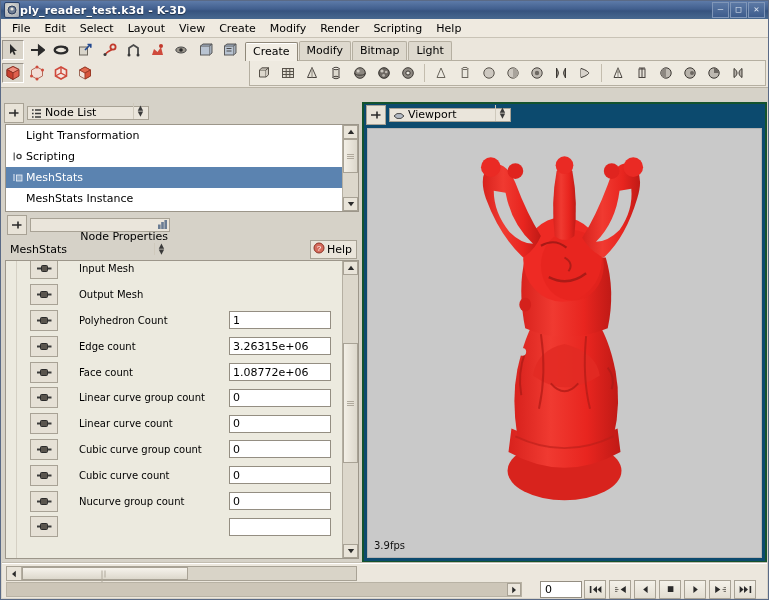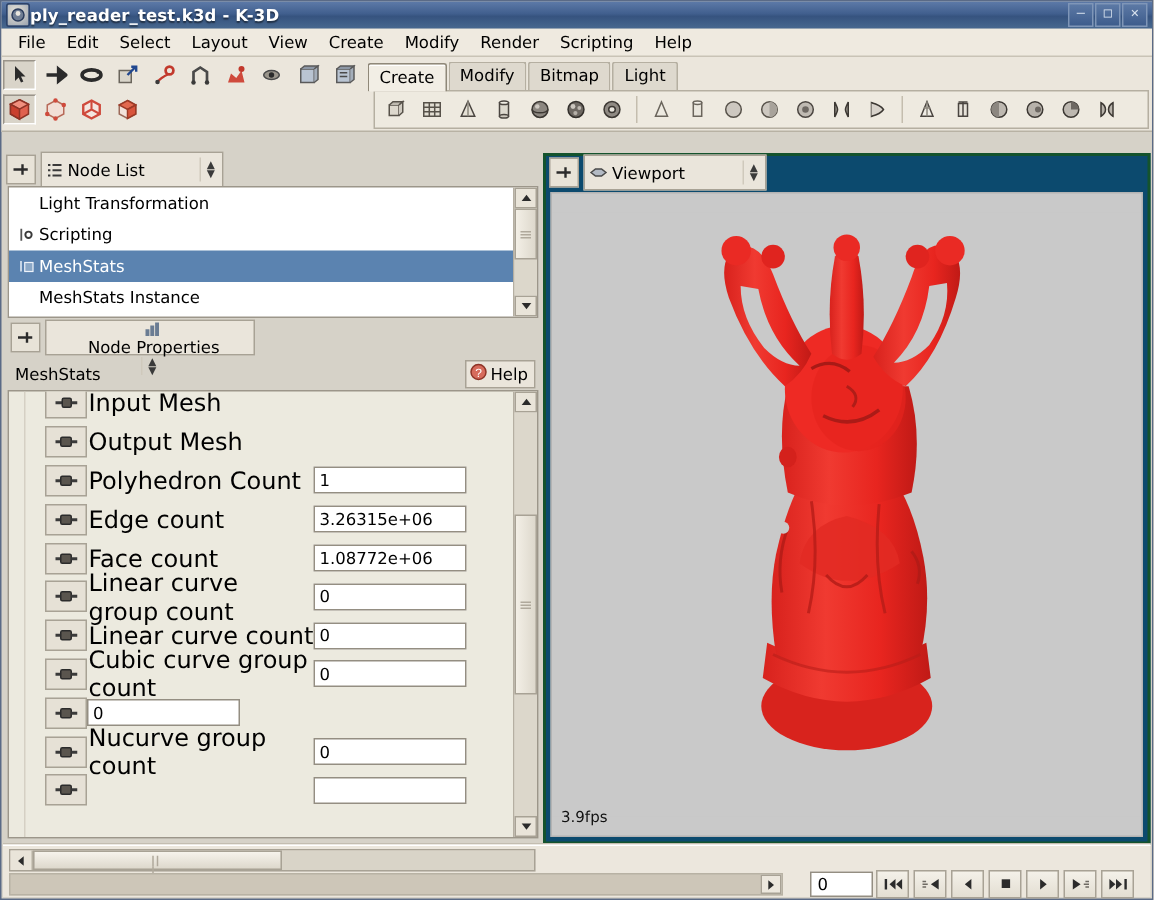--- a/index.html
+++ b/index.html
@@ -57,21 +57,21 @@
     box-shadow:inset 0 1px 0 #fff;position:relative;top:1px;}
   .tabpane{border:1px solid #b5afa1;background:#eeeae0;
     margin:0 2px 0 4px;padding:1px 2px;display:flex;align-items:center;min-height:22px;}
 
   
   .main{position:absolute;left:1px;top:101px;right:1px;bottom:36px;}
 
   .panel-head{display:flex;align-items:center;height:22px;padding:1px 2px;box-sizing:border-box;}
   .pin{width:18px;height:18px;border:1px solid #a8a295;background:#e8e3d8;
     display:flex;align-items:center;justify-content:center;margin-right:3px;}
-  .combo{display:flex;align-items:center;height:24px;border:1px solid #a8a295;
+  .combo{display:flex;align-items:flex-end;height:14px;border:1px solid #a8a295;
     background:#eae5db;padding:0 1px 0 3px;min-width:122px;box-sizing:border-box;}
   .combo .clabel{flex:1;font-size:11px;padding-left:3px;}
   .combo .cico{display:flex;align-items:center;}
   .spin{width:13px;height:16px;display:flex;flex-direction:column;
     align-items:center;justify-content:center;border-left:1px solid #cfc9bc;}
   .spin i{font-style:normal;font-size:7px;line-height:6px;color:#3a3a3a;}
 
   
   .leftcol{position:absolute;left:0;top:0;width:359px;bottom:0;}
   .nodelist-wrap{position:absolute;left:3px;right:2px;top:22px;height:86px;
@@ -99,21 +99,21 @@
   .props-title .pt{font-size:11px;padding-left:3px;}
   .helpbtn{display:flex;align-items:center;gap:2px;border:1px solid #a8a295;
     background:#eae5db;padding:1px 4px 1px 2px;font-size:11px;}
 
   .propbox{position:absolute;left:3px;right:2px;top:158px;bottom:4px;
     border:1px solid #9c968a;background:#eceadf;display:flex;box-sizing:border-box;}
   .propinner{flex:1;position:relative;overflow:hidden;}
   .prow{height:25.8px;display:flex;align-items:center;box-sizing:border-box;padding-left:24px;}
   .pbtn{width:26px;height:19px;border:1px solid #a8a295;background:#e6e1d6;
     display:flex;align-items:center;justify-content:center;flex:none;}
-  .plabel{font-size:16px;margin-left:1px;width:150px;}
+  .plabel{font-size:10px;margin-left:21px;width:150px;}
   .pfield{height:18px;border:1px solid #948e82;background:#fff;
     width:102px;font-size:11px;display:flex;align-items:center;padding-left:3px;
     box-sizing:border-box;}
   .gutter{position:absolute;left:0;top:0;bottom:0;width:10px;
     border-right:1px solid #d5d0c4;}
 
   
   .rightcol{position:absolute;left:360px;top:0;right:0;bottom:0;
     border:2px solid #14532d;box-sizing:border-box;background:#0c4a6e;}
   .vp-head{height:22px;display:flex;align-items:center;padding:1px 2px;box-sizing:border-box;}
@@ -643,20 +643,21 @@
           </div>
 
           <div class="prow">
             <span class="pbtn">
               <svg width="18" height="11" viewBox="0 0 18 11">
                   <path d="M2 5.5 h4" stroke="#3a3a3a" stroke-width="2"></path>
                   <rect x="5.5" y="2.5" width="7" height="6" rx="1" fill="#5a554e" stroke="#2b2b2b"></rect>
                   <path d="M12.5 5.5 h4" stroke="#3a3a3a" stroke-width="2"></path>
                 </svg>
             </span>
+            <span class="plabel">Cubic curve count</span>
             <span class="pfield">0</span>
           </div>
 
           <div class="prow">
             <span class="pbtn">
               <svg width="18" height="11" viewBox="0 0 18 11">
                   <path d="M2 5.5 h4" stroke="#3a3a3a" stroke-width="2"></path>
                   <rect x="5.5" y="2.5" width="7" height="6" rx="1" fill="#5a554e" stroke="#2b2b2b"></rect>
                   <path d="M12.5 5.5 h4" stroke="#3a3a3a" stroke-width="2"></path>
                 </svg>

